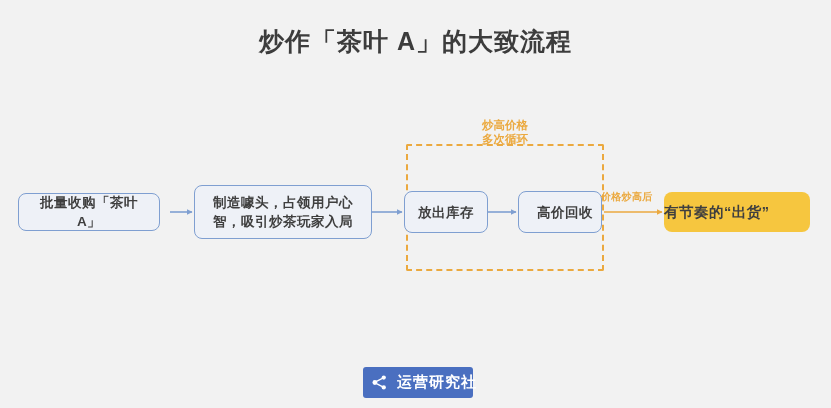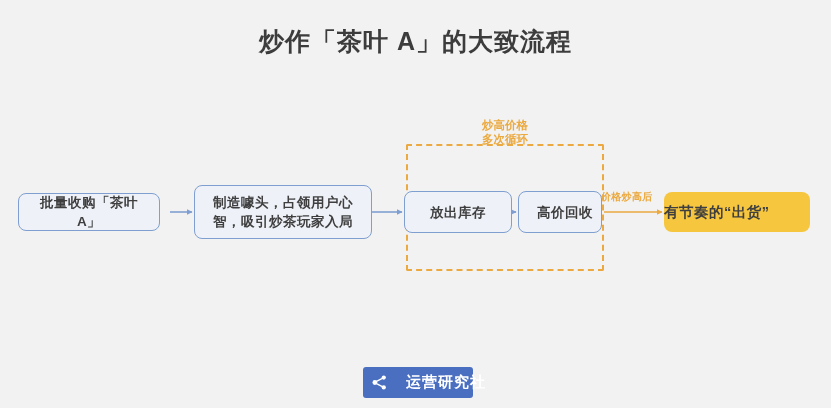--- a/index.html
+++ b/index.html
@@ -48,21 +48,21 @@
     display: flex;
     align-items: center;
     justify-content: center;
     text-align: center;
     padding: 4px 7px;
     letter-spacing: 0.5px;
   }
 
   #node-buy    { left: 18px;  top: 193px; width: 142px; height: 38px; }
   #node-hype   { left: 194px; top: 185px; width: 178px; height: 54px; }
-  #node-stock  { left: 404px; top: 191px; width: 108px;  height: 42px; }
+  #node-stock  { left: 404px; top: 191px; width: 84px;  height: 42px; }
   #node-repur  { left: 518px; top: 191px; width: 84px;  height: 42px; padding-left: 17px; }
 
   #node-hype .txt { white-space: normal; }
 
   
   #node-ship {
     position: absolute;
     left: 664px;
     top: 192px;
     width: 146px;
@@ -136,21 +136,21 @@
   #footer-logo {
     position: absolute;
     left: 363px;
     top: 367px;
     width: 110px;
     height: 31px;
     background: #4a6fc0;
     border-radius: 3px;
     display: flex;
     align-items: center;
-    gap: 18px;
+    gap: 9px;
     padding-left: 8px;
     box-sizing: border-box;
   }
   #footer-logo .logo-text {
     color: #ffffff;
     font-size: 15px;
     font-weight: bold;
     letter-spacing: 1px;
     white-space: nowrap;
   }

